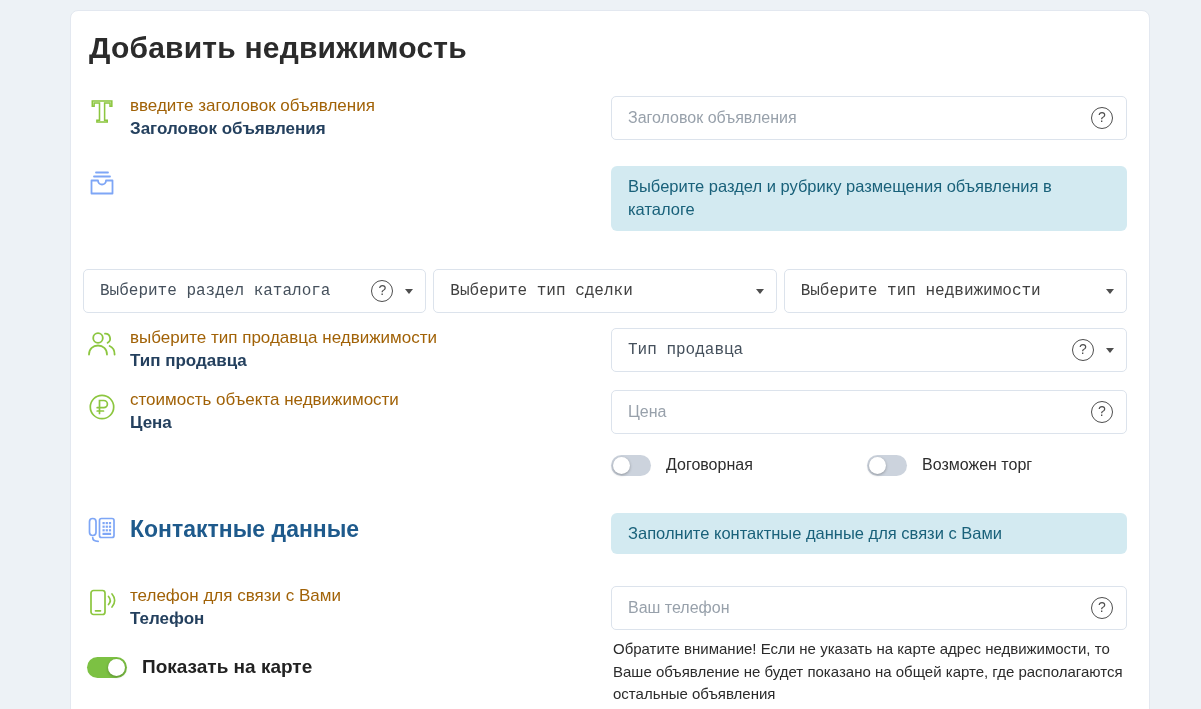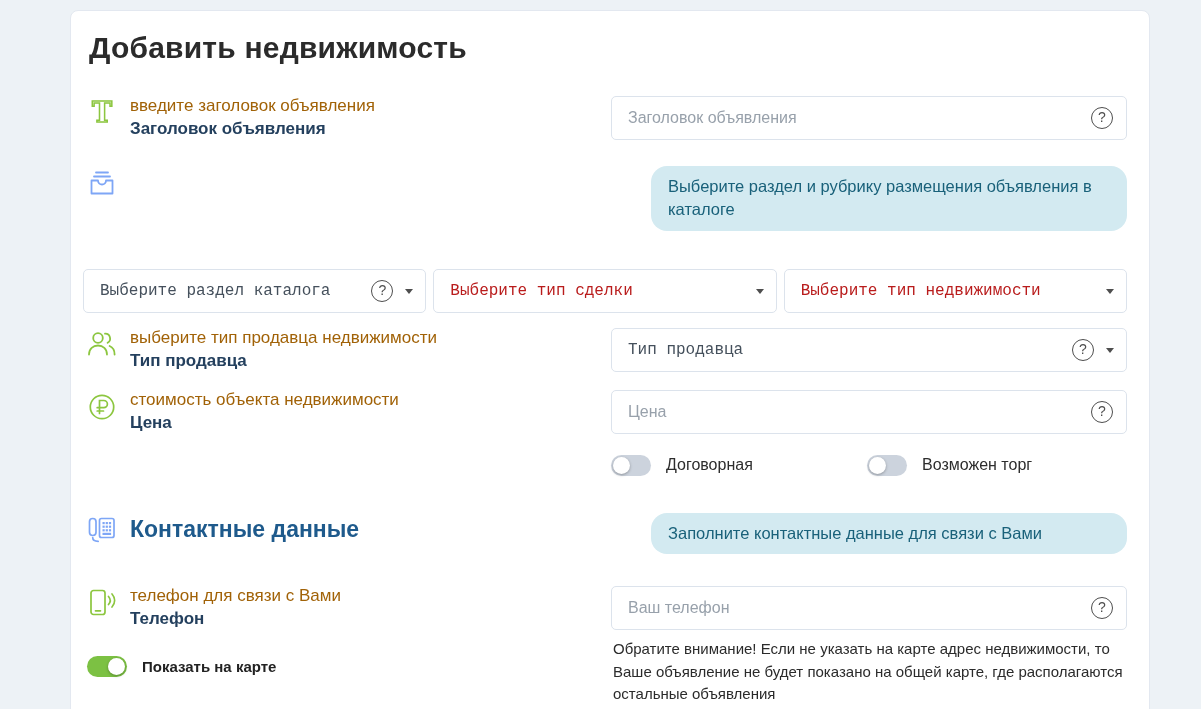--- a/index.html
+++ b/index.html
@@ -44,41 +44,40 @@
   .flabel { font-size: 17px; font-weight: bold; color: #24405e; }
 
   .sec-head { display: flex; align-items: center; gap: 11px; padding-left: 2px; }
   .sec-head h2 { font-size: 23px; font-weight: bold; color: #1e5a8c; }
 
   .infobox {
     background: #d3eaf1;
     color: #19617a;
     font-size: 16.5px;
     line-height: 1.42;
-    border-radius: 16px;
+    border-radius: 6px;
     padding: 9px 17px;
-    margin-left: 40px;
   }
 
   .inputwrap { position: relative; width: 100%; }
   .inputwrap input, .selectbox {
     width: 100%;
     height: 44px;
     border: 1px solid #dce3ec;
     border-radius: 5px;
     background: #fff;
     font-family: "Liberation Sans", sans-serif;
     font-size: 16px;
     padding: 0 48px 0 16px;
     color: #455463;
     outline: none;
   }
   .inputwrap input::placeholder { color: #98a1ab; opacity: 1; }
   .selectbox { line-height: 42px; white-space: nowrap; overflow: hidden; cursor: pointer; font-family: Liberation Mono, monospace; }
-  .selectbox.placeholder { color: #b91c1c; }
+  .selectbox.placeholder { color: #404040; }
   .selectbox.selected { color: #45505c; }
 
   .help {
     position: absolute;
     right: 14px; top: 50%;
     transform: translateY(-50%);
     width: 22px; height: 22px;
     border: 1.4px solid #4e4e4e;
     border-radius: 50%;
     font-size: 14px;
@@ -124,21 +123,21 @@
   .price-toggles .toggle-item:first-child { width: 256px; }
 
   .note {
     margin-top: 8px;
     font-size: 15px;
     line-height: 1.5;
     color: #2b2b2b;
     padding-left: 2px;
   }
   .map-toggle-row { margin-top: 27px; display: flex; align-items: center; gap: 15px; padding-left: 4px; }
-  .map-toggle-row .tlabel { font-size: 15px; font-weight: bold; color: #222; }
+  .map-toggle-row .tlabel { font-size: 19px; font-weight: bold; color: #222; }
 </style>
 </head>
 <body>
 
 <div class="card">
 
   <h1 class="page-title">Добавить недвижимость</h1>
 
   <div class="row row-title-field">
     <div class="left">

